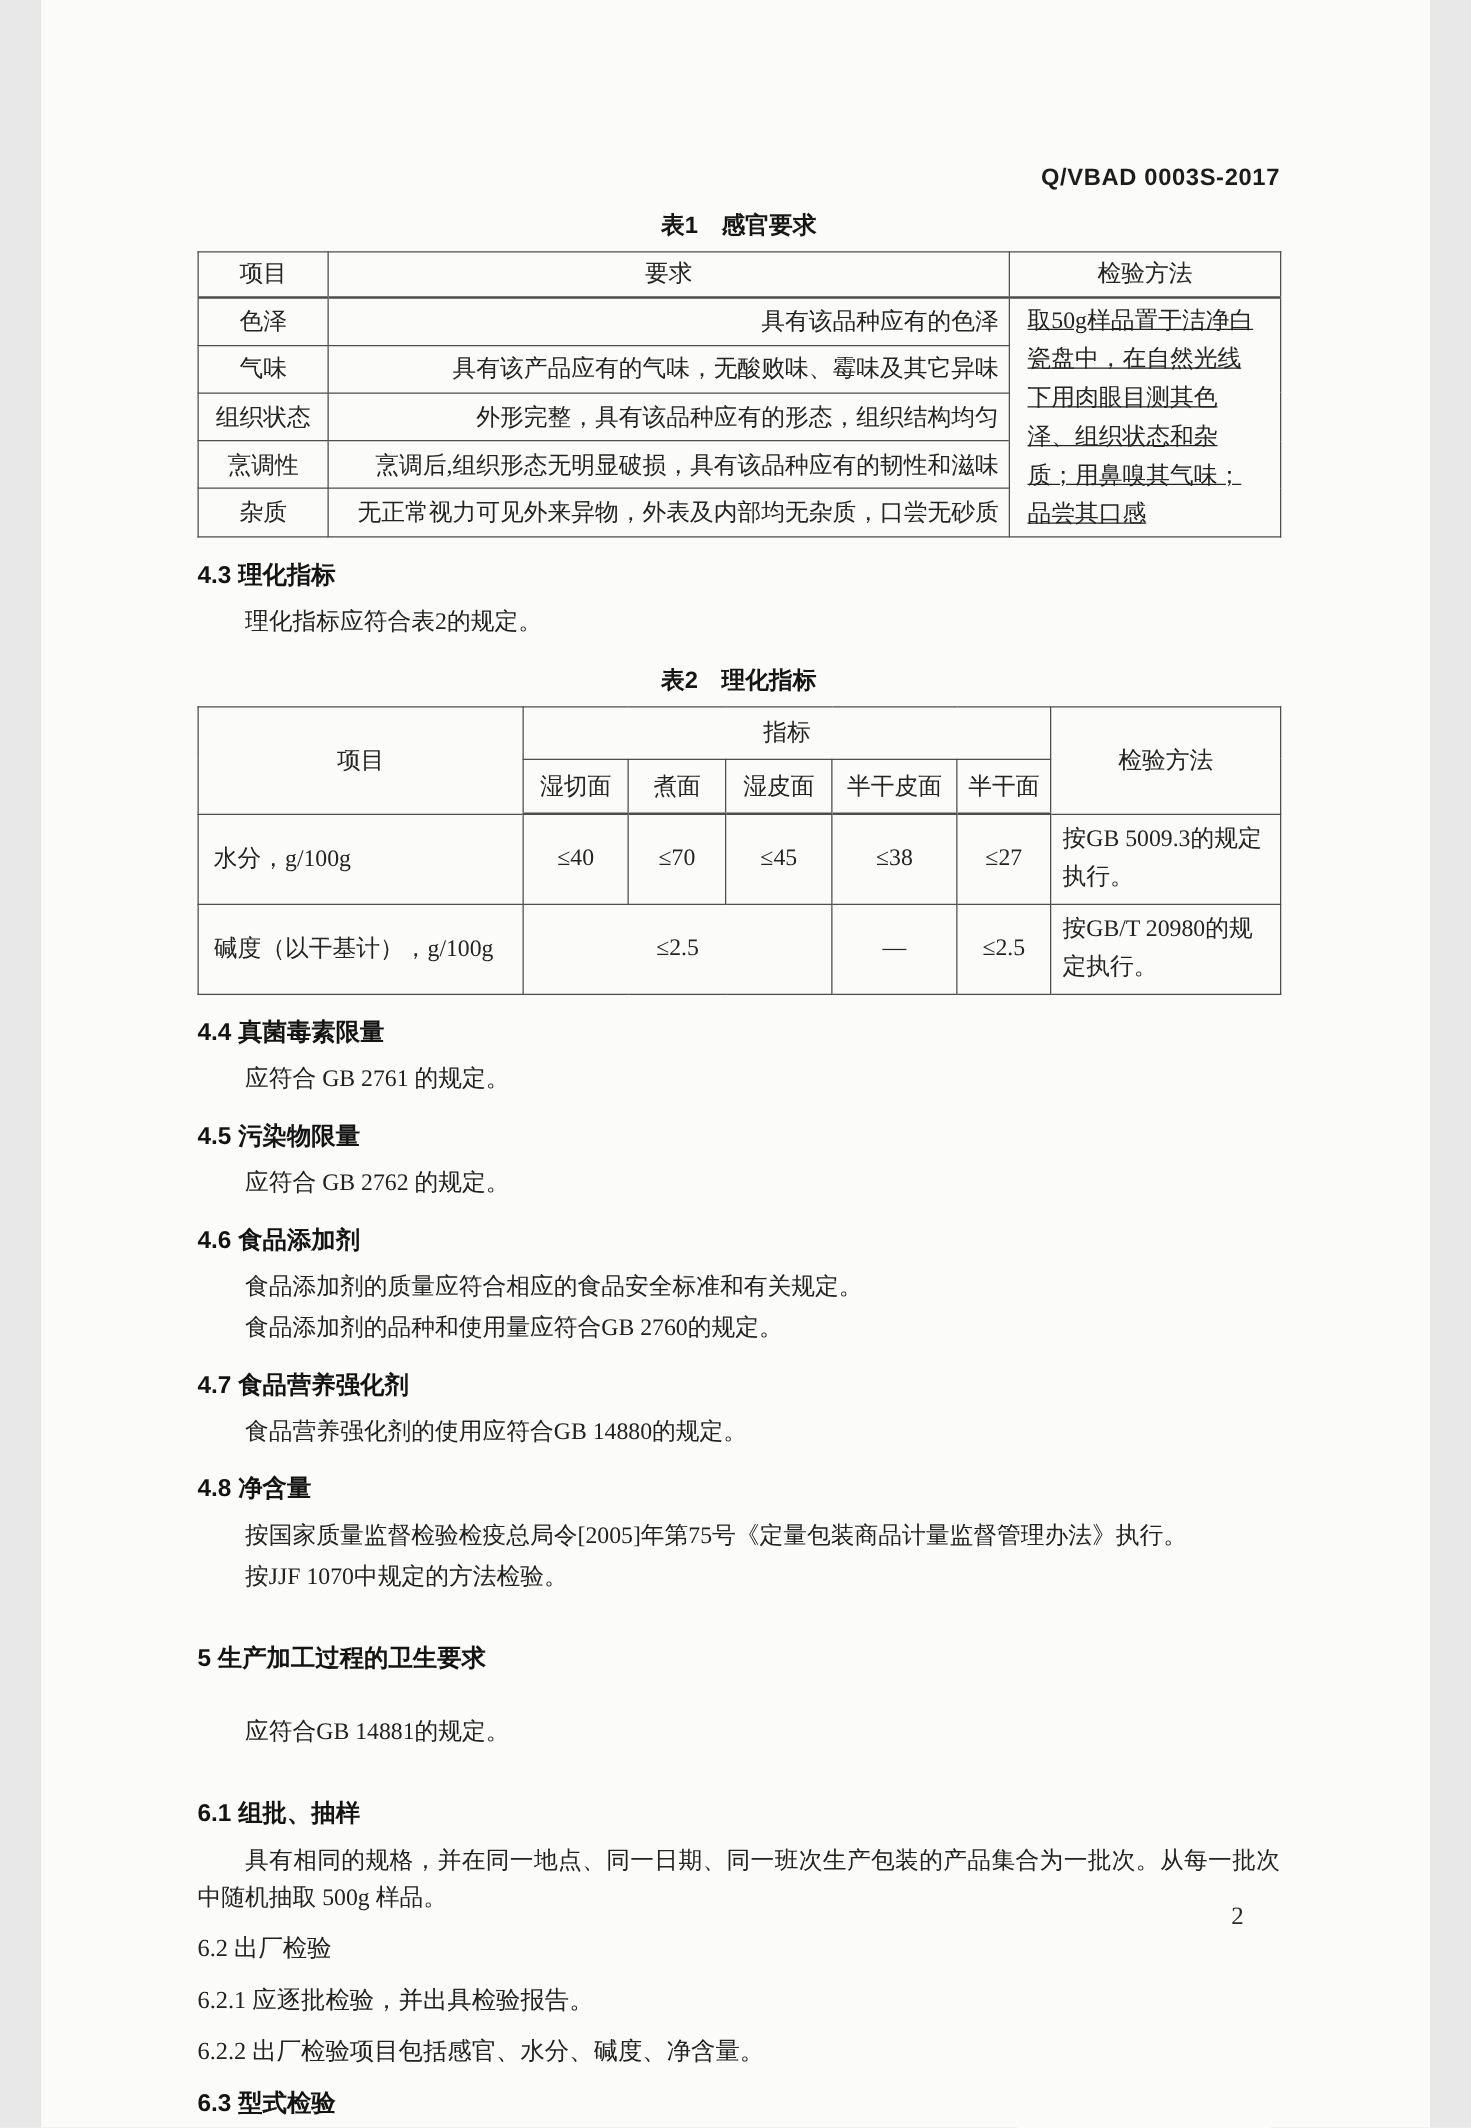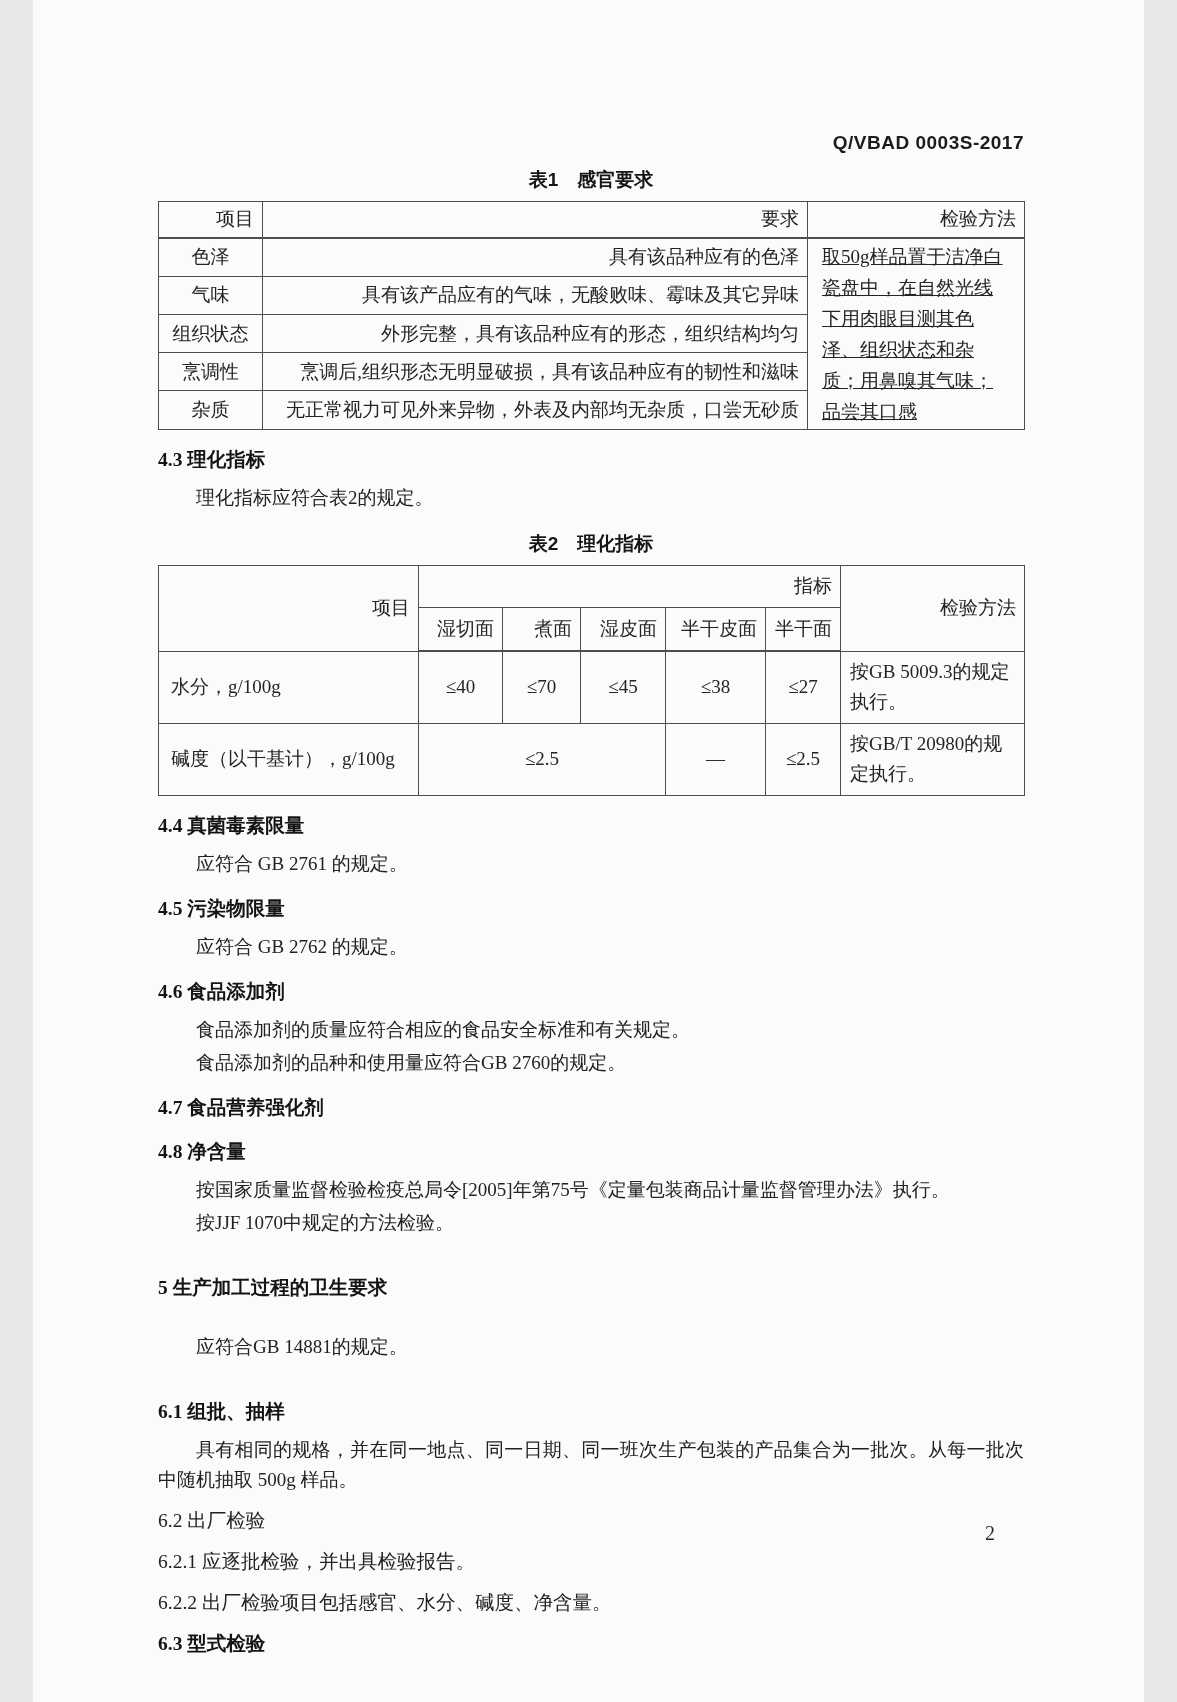--- a/index.html
+++ b/index.html
@@ -43,37 +43,37 @@
     margin-top:8px;
     color:#242424;
   }
   th, td {
     border:1px solid #4d4d4d;
     font-weight:normal;
     font-size:19px;
     padding:2px 8px;
     box-sizing:border-box;
   }
-  thead th { text-align:right; }
+  thead th { text-align:center; }
   .t1 thead th { height:36px; border-bottom-width:2px; }
   .t1 td { height:31px; }
   .t1 .c-item { text-align:center; }
   .t1 .c-req  { text-align:right; padding-left:12px; }
   .t1 .c-method {
     text-align:left; vertical-align:middle;
     line-height:31px; padding:2px 14px;text-decoration:underline;
   }
   .t2 .hrow1 th { height:42px; }
   .t2 .hrow2 th { height:44px; border-bottom-width:2px; }
   .t2 .drow td { height:72px; }
   .t2 .c-item { text-align:left; padding-left:12px; vertical-align:middle; }
   .t2 .c-val  { text-align:center; vertical-align:middle; }
   .t2 .c-method { text-align:left; vertical-align:middle; line-height:30px; padding:2px 9px; }
   .h-bold {
-    font-family:Liberation Serif, serif;
+    font-family:Liberation Sans, sans-serif;
     font-weight:bold;
     font-size:19.5px;
     color:#141414;
     margin-top:16px;
     line-height:28px;
   }
   .h-plain {
     font-size:19.5px;
     color:#222;
     margin-top:11px;
@@ -196,20 +196,21 @@
     <div class="para">应符合 GB 2761 的规定。</div>
 
     <div class="h-bold">4.5 污染物限量</div>
     <div class="para">应符合 GB 2762 的规定。</div>
 
     <div class="h-bold">4.6 食品添加剂</div>
     <div class="para">食品添加剂的质量应符合相应的食品安全标准和有关规定。</div>
     <div class="para para-tight">食品添加剂的品种和使用量应符合GB 2760的规定。</div>
 
     <div class="h-bold">4.7 食品营养强化剂</div>
+    <div class="para">食品营养强化剂的使用应符合GB 14880的规定。</div>
 
     <div class="h-bold">4.8 净含量</div>
     <div class="para">按国家质量监督检验检疫总局令[2005]年第75号《定量包装商品计量监督管理办法》执行。</div>
     <div class="para para-tight">按JJF 1070中规定的方法检验。</div>
 
     <div class="h-bold gap-lg">5 生产加工过程的卫生要求</div>
     <div class="para gap-xl">应符合GB 14881的规定。</div>
 
 
     <div class="h-bold gap-lg">6.1 组批、抽样</div>

